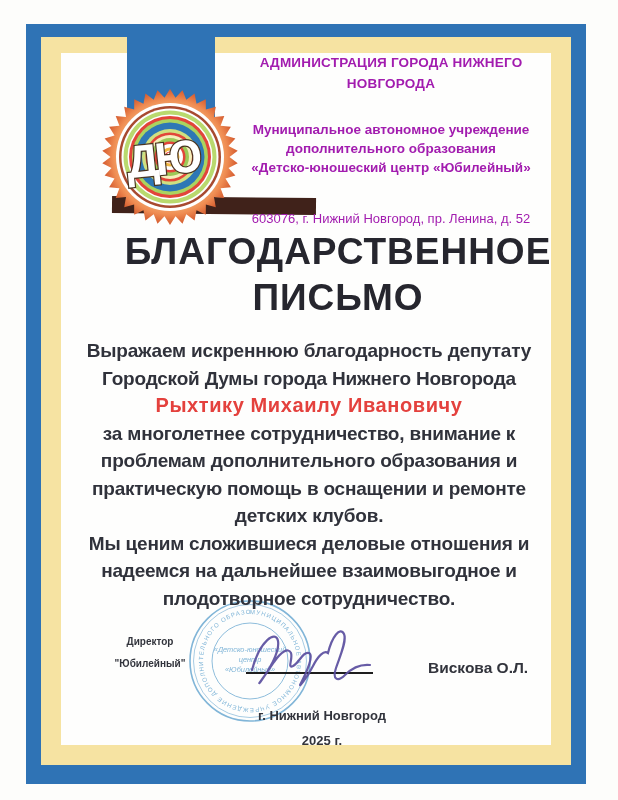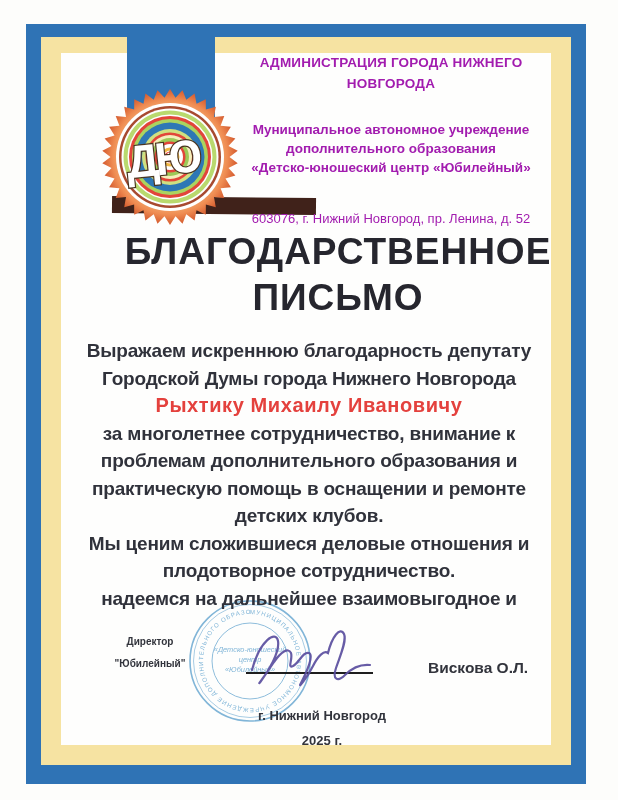--- a/index.html
+++ b/index.html
@@ -92,22 +92,22 @@
 
 <div class="abs body-text">
   <div class="bline">Выражаем искреннюю благодарность депутату</div>
   <div class="bline">Городской Думы города Нижнего Новгорода</div>
   <div class="bline accent">Рыхтику Михаилу Ивановичу</div>
   <div class="bline">за многолетнее сотрудничество, внимание к</div>
   <div class="bline">проблемам дополнительного образования и</div>
   <div class="bline">практическую помощь в оснащении и ремонте</div>
   <div class="bline">детских клубов.</div>
   <div class="bline">Мы ценим сложившиеся деловые отношения и</div>
+  <div class="bline">надеемся на дальнейшее взаимовыгодное и</div>
   <div class="bline">плодотворное сотрудничество.</div>
-  <div class="bline">надеемся на дальнейшее взаимовыгодное и</div>
 </div>
 
 <div class="abs director">
   <div>Директор</div>
   <div>"Юбилейный"</div>
 </div>
 
 <svg class="abs stamp" viewBox="-63 -63 126 126">
   <circle r="60" fill="none" stroke="#74aed4" stroke-width="1.6"></circle>
   <circle r="56.5" fill="none" stroke="#74aed4" stroke-width="0.7"></circle>

